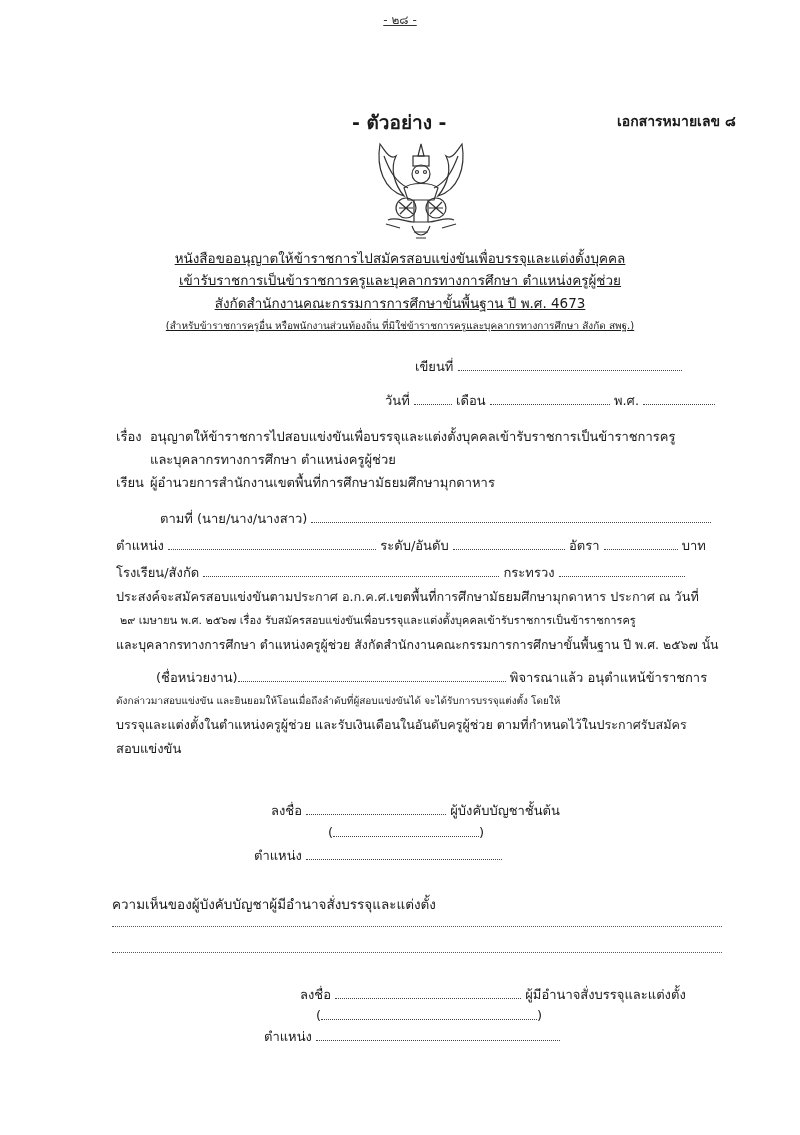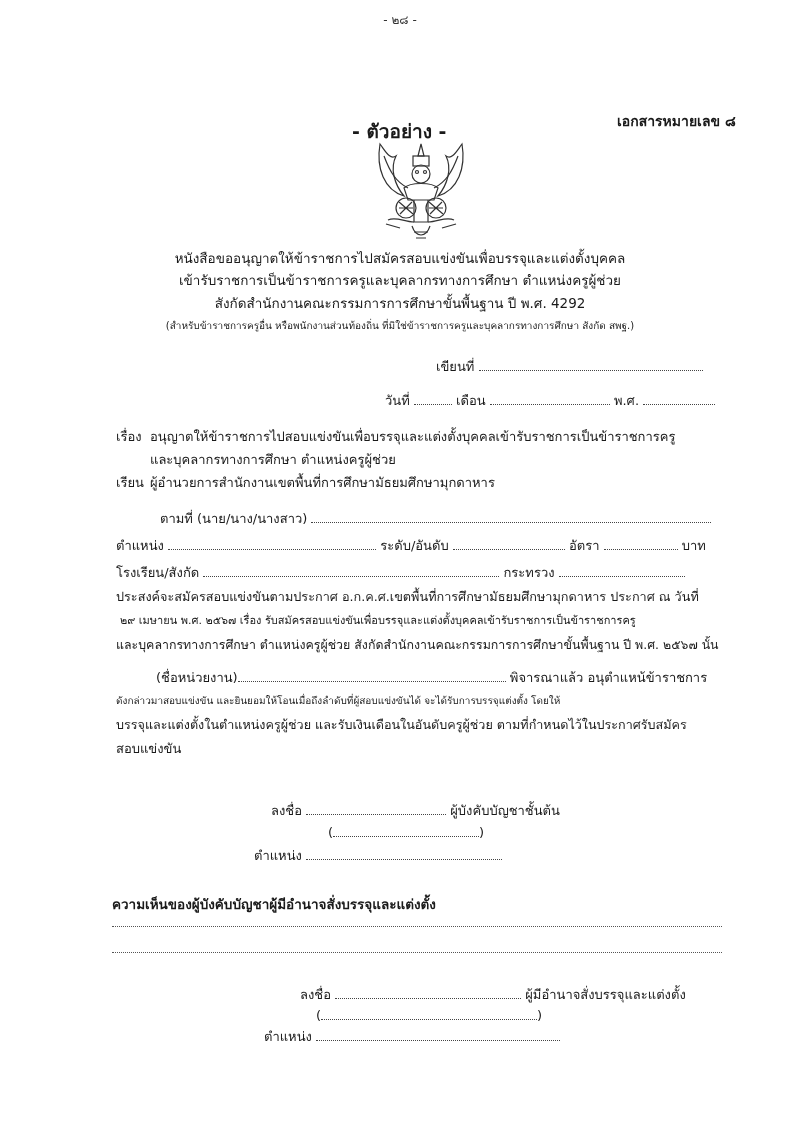--- a/index.html
+++ b/index.html
@@ -3,28 +3,28 @@
   <meta charset="utf-8">
   <style>
     html, body { margin: 0; padding: 0; background: #ffffff; }
     body {
       width: 800px; height: 1135px; position: relative; overflow: hidden;
       font-family: "DejaVu Sans", "Liberation Sans", sans-serif;
       color: #1a1a1a;
     }
     .abs { position: absolute; white-space: nowrap; }
     .t { font-size: 13px; line-height: 18px; }
-    .center { left: 0; width: 800px; text-align: center; }
+    .center { left: 0; width: 800px; text-align: center; text-decoration: underline; }
     .page-num { top: 10px; font-size: 12px; color: #333; }
-    .sample { top: 107px; left: 352px; font-size: 19px; font-weight: bold; margin-top: 9px; }
+    .sample { top: 107px; left: 352px; font-size: 19px; font-weight: bold; }
     .docno { top: 110px; left: 617px; font-size: 14px; font-weight: bold; text-align: center; }
     .emblem { top: 138px; left: 374px; width: 94px; height: 106px; }
     .title-line { font-size: 13.5px; text-align: center; }
     .dots { display: inline-block; border-bottom: 1.5px dotted #444; height: 13px; vertical-align: baseline; }
-    .bold { font-weight: bold; }
+    .bold { font-weight: normal; }
   </style>
 </head>
 <body>
 
 <div class="abs center page-num">- ๒๘ -</div>
 <div class="abs sample">- ตัวอย่าง -</div>
 <div class="abs docno">เอกสารหมายเลข ๘</div>
 
 <div class="abs emblem">
   <svg width="94" height="106" viewBox="0 0 94 106" fill="none" stroke="#333" stroke-width="1.2">
@@ -47,24 +47,24 @@
       <path d="M80 82 C72 78, 64 84, 54 84"></path>
     <path d="M12 86 L26 90"></path>
       <path d="M82 86 L68 90"></path>
     <path d="M38 88 C42 100, 52 100, 56 88"></path>
     <path d="M40 94 L54 94 M42 100 L52 100"></path>
   </svg>
 </div>
 
 <div class="abs center t title-line" style="top:249px">หนังสือขออนุญาตให้ข้าราชการไปสมัครสอบแข่งขันเพื่อบรรจุและแต่งตั้งบุคคล</div>
 <div class="abs center t title-line" style="top:271px">เข้ารับราชการเป็นข้าราชการครูและบุคลากรทางการศึกษา ตำแหน่งครูผู้ช่วย</div>
-<div class="abs center t title-line" style="top:294px">สังกัดสำนักงานคณะกรรมการการศึกษาขั้นพื้นฐาน ปี พ.ศ. 4292</div>
+<div class="abs center t title-line" style="top:294px">สังกัดสำนักงานคณะกรรมการการศึกษาขั้นพื้นฐาน ปี พ.ศ. 4673</div>
 <div class="abs center t title-line" style="top:317px; left:0; width:800px; font-size:10px">(สำหรับข้าราชการครูอื่น หรือพนักงานส่วนท้องถิ่น ที่มิใช่ข้าราชการครูและบุคลากรทางการศึกษา สังกัด สพฐ.)</div>
 
-<div class="abs t" style="top:357px; left:436px">
+<div class="abs t" style="top:357px; left:415px">
   <span>เขียนที่</span>
   <span class="dots" style="width:224px"></span>
 </div>
 <div class="abs t" style="top:391px; left:385px">
   <span>วันที่</span>
   <span class="dots" style="width:38px"></span>
   <span>เดือน</span>
   <span class="dots" style="width:120px"></span>
   <span>พ.ศ.</span>
   <span class="dots" style="width:72px"></span>

